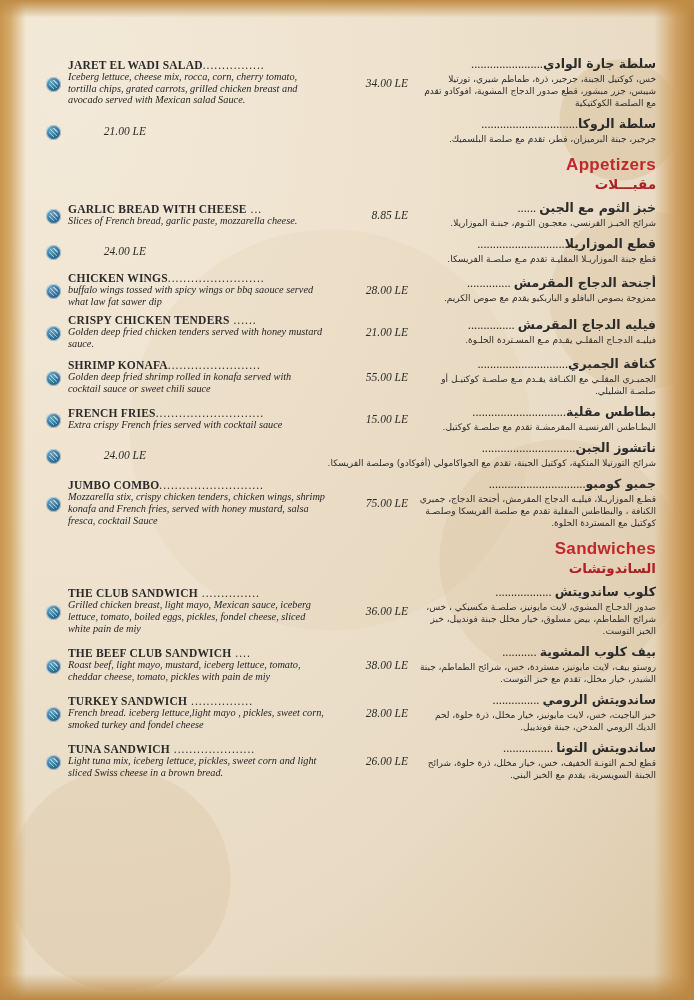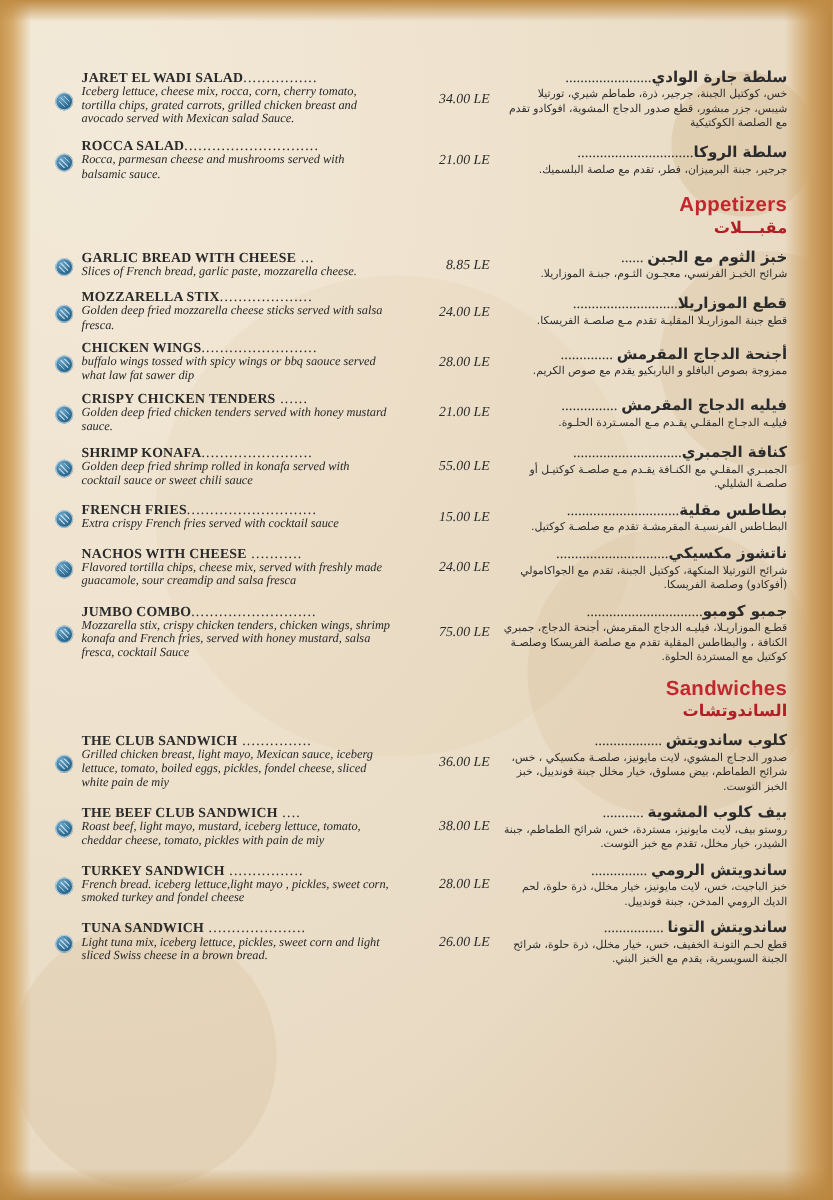--- a/index.html
+++ b/index.html
@@ -159,24 +159,20 @@
           <div class="desc">Iceberg lettuce, cheese mix, rocca, corn, cherry tomato, tortilla chips, grated carrots, grilled chicken breast and avocado served with Mexican salad Sauce.</div>
         </div>
         <div class="price">34.00 LE</div>
         <div class="ar">
           <div class="name"><span>سلطة جارة الوادي</span><span class="dots">.......................</span></div>
           <div class="desc">خس، كوكتيل الجبنة، جرجير، ذرة، طماطم شيري، تورتيلا شيبس، جزر مبشور، قطع صدور الدجاج المشوية، افوكادو تقدم مع الصلصة الكوكتيكية</div>
         </div>
       </div>
       <div class="item">
         <div class="bullet"></div>
-        <div class="eng">
-          <div class="name"><span>ROCCA SALAD</span><span class="dots">.............................</span></div>
-          <div class="desc">Rocca, parmesan cheese and mushrooms served with balsamic sauce.</div>
-        </div>
         <div class="price">21.00 LE</div>
         <div class="ar">
           <div class="name"><span>سلطة الروكا</span><span class="dots">...............................</span></div>
           <div class="desc">جرجير، جبنة البرميزان، فطر، تقدم مع صلصة البلسميك.</div>
         </div>
       </div>
       <div class="section">
         <div class="en">Appetizers</div>
         <div class="arh">مقبـــلات</div>
       </div>
@@ -187,24 +183,20 @@
           <div class="desc">Slices of French bread, garlic paste, mozzarella cheese.</div>
         </div>
         <div class="price">8.85 LE</div>
         <div class="ar">
           <div class="name"><span>خبز الثوم مع الجبن</span><span class="dots"> ......</span></div>
           <div class="desc">شرائح الخبـز الفرنسي، معجـون الثـوم، جبنـة الموزاريلا.</div>
         </div>
       </div>
       <div class="item">
         <div class="bullet"></div>
-        <div class="eng">
-          <div class="name"><span>MOZZARELLA STIX</span><span class="dots">....................</span></div>
-          <div class="desc">Golden deep fried mozzarella cheese sticks served with salsa fresca.</div>
-        </div>
         <div class="price">24.00 LE</div>
         <div class="ar">
           <div class="name"><span>قطع الموزاريلا</span><span class="dots">............................</span></div>
           <div class="desc">قطع جبنة الموزاريـلا المقليـة تقدم مـع صلصـة الفريسكا.</div>
         </div>
       </div>
       <div class="item">
         <div class="bullet"></div>
         <div class="eng">
           <div class="name"><span>CHICKEN WINGS</span><span class="dots">.........................</span></div>
@@ -247,27 +239,23 @@
           <div class="desc">Extra crispy French fries served with cocktail sauce</div>
         </div>
         <div class="price">15.00 LE</div>
         <div class="ar">
           <div class="name"><span>بطاطس مقلية</span><span class="dots">..............................</span></div>
           <div class="desc">البطـاطس الفرنسيـة المقرمشـة تقدم مع صلصـة كوكتيل.</div>
         </div>
       </div>
       <div class="item">
         <div class="bullet"></div>
-        <div class="eng">
-          <div class="name"><span>NACHOS WITH CHEESE</span><span class="dots">  ...........</span></div>
-          <div class="desc">Flavored tortilla chips, cheese mix, served with freshly made guacamole, sour creamdip and salsa fresca</div>
-        </div>
         <div class="price">24.00 LE</div>
         <div class="ar">
-          <div class="name"><span>ناتشوز مكسيكي</span><span class="dots">..............................</span></div>
+          <div class="name"><span>ناتشوز الجبن</span><span class="dots">..............................</span></div>
           <div class="desc">شرائح التورتيلا المنكهة، كوكتيل الجبنة، تقدم مع الجواكامولي (أفوكادو) وصلصة الفريسكا.</div>
         </div>
       </div>
       <div class="item">
         <div class="bullet"></div>
         <div class="eng">
           <div class="name"><span>JUMBO COMBO</span><span class="dots">...........................</span></div>
           <div class="desc">Mozzarella stix, crispy chicken tenders, chicken wings, shrimp konafa and French fries, served with honey mustard, salsa fresca, cocktail Sauce</div>
         </div>
         <div class="price">75.00 LE</div>

